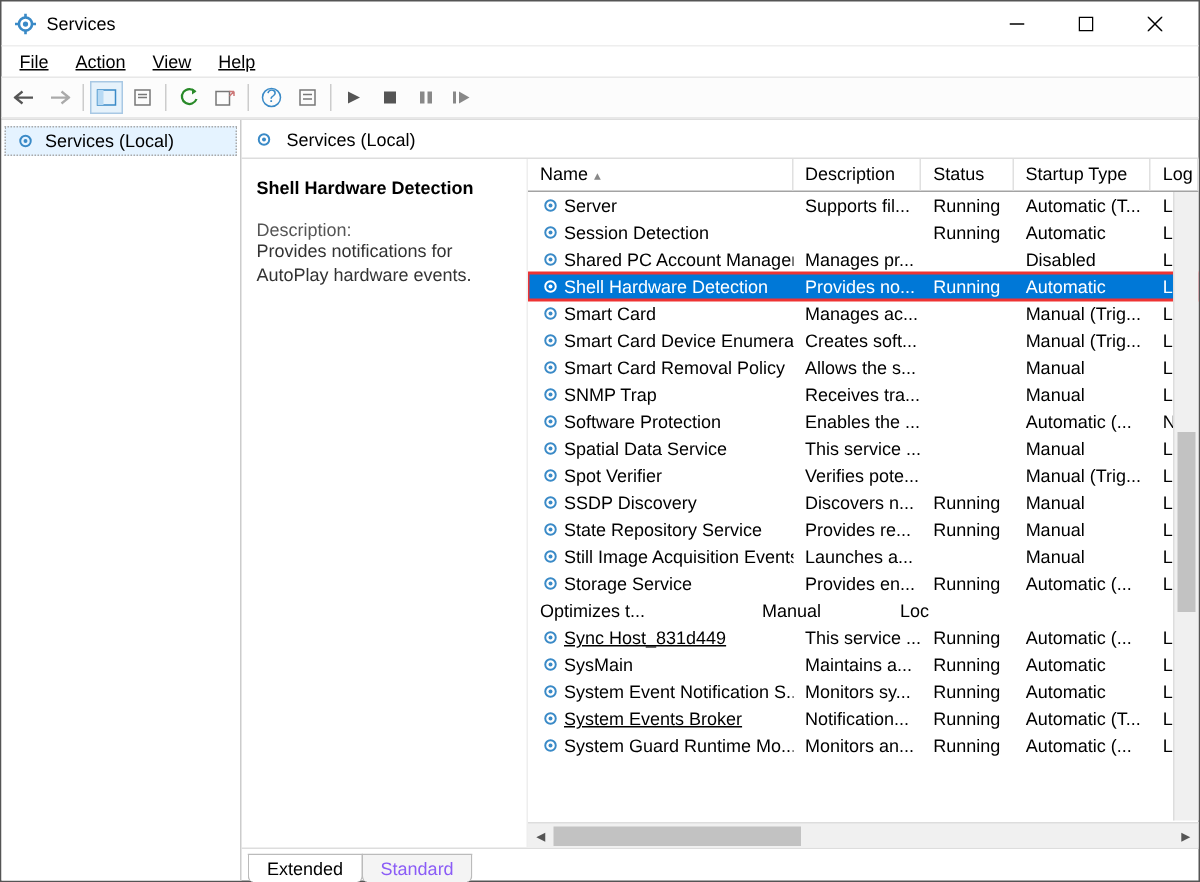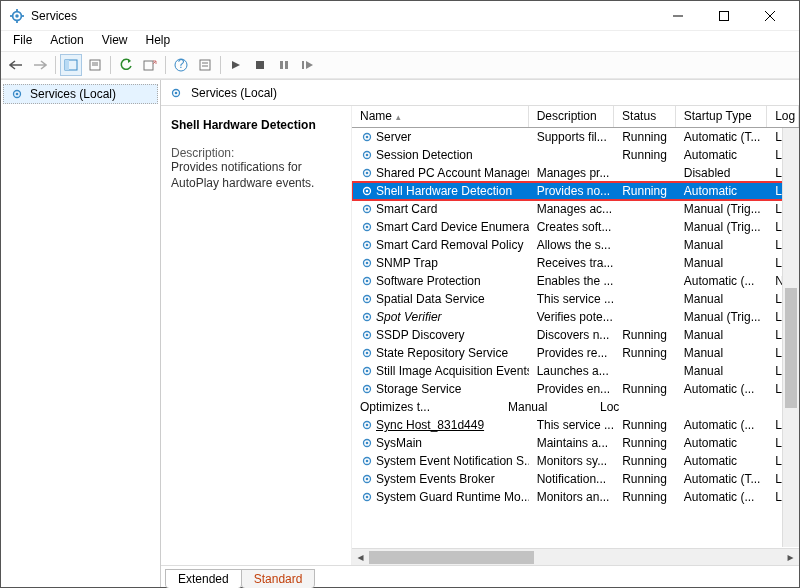--- a/index.html
+++ b/index.html
@@ -3,21 +3,21 @@
 <meta charset="utf-8">
 <style>
 * { box-sizing: border-box; font-family: "Segoe UI", Tahoma, sans-serif; font-size: 12px; }
 body { margin: 0; background: #fff; user-select: none; }
 .window { width: 800px; height: 588px; border: 1px solid #555; display: flex; flex-direction: column; background: #fff; }
 .titlebar { height: 30px; display: flex; align-items: center; padding: 0 6px 0 8px; border-bottom: 1px solid #eee; }
 .title-icon { width: 16px; height: 16px; margin-right: 6px; display:flex; align-items:center; justify-content:center; }
 .title-text { flex: 1; font-size: 12px; }
 .win-controls { display: flex; }
 .win-btn { width: 46px; height: 30px; display: flex; align-items: center; justify-content: center; color: #333; }
-.menubar { height: 20px; display: flex; align-items: flex-start; padding: 0 4px; gap: 2px; }
+.menubar { height: 20px; display: flex; align-items: center; padding: 0 4px; gap: 2px; text-decoration: underline; }
 .menu-item { padding: 2px 8px; cursor: default; }
 .toolbar { height: 28px; display: flex; align-items: center; padding: 2px 4px; border-top: 1px solid #e8e8e8; border-bottom: 1px solid #e8e8e8; gap: 2px; background: #fcfcfc; }
 .tb-btn { width: 22px; height: 22px; display: flex; align-items: center; justify-content: center; border: 1px solid transparent; }
 .tb-sep { width: 1px; height: 18px; background: #ccc; margin: 0 2px; }
 .body { flex: 1; display: flex; min-height: 0; border-top: 1px solid #ddd; }
 .tree-pane { width: 160px; border-right: 1px solid #ccc; padding: 4px 2px; background: #fff; }
 .tree-node { display: flex; align-items: center; gap: 4px; padding: 2px 6px; background: #e5f3ff; border: 1px dotted #aaa; }
 .main-pane { flex: 1; display: flex; flex-direction: column; min-width: 0; }
 .main-head { height: 26px; display: flex; align-items: center; gap: 6px; padding: 4px 8px; border-bottom: 1px solid #ddd; }
 .content { flex: 1; display: flex; min-height: 0; }
@@ -40,21 +40,21 @@
 .row.selected { background: #0078d7; color: #fff; outline: 2px solid #e33; outline-offset: -1px; }
 .gear { width: 14px; height: 14px; display: inline-flex; align-items:center; justify-content:center; margin-right: 2px; }
 .scroll-v { position:absolute; right:0; top:22px; bottom:18px; width:17px; background:#f0f0f0; border-left:1px solid #ddd; }
 .scroll-thumb-v { position:absolute; left:2px; right:2px; top:160px; height:120px; background:#c2c2c2; }
 .scroll-h { height:17px; background:#f0f0f0; border-top:1px solid #ddd; display:flex; align-items:center; }
 .scroll-h-arrow { width:17px; height:17px; display:flex; align-items:center; justify-content:center; color:#555; }
 .scroll-track-h { flex:1; position:relative; height:13px; }
 .scroll-thumb-h { position:absolute; left:0; width:40%; top:0; bottom:0; background:#c2c2c2; }
 .tabs { height: 22px; display: flex; align-items: flex-end; padding-left: 4px; border-top:1px solid #ddd; }
 .tab { padding: 2px 12px; border: 1px solid #bbb; border-bottom: none; margin-right: -1px; font-size: 12px; background:#fff; border-radius: 0 0 4px 4px; transform: translateY(1px);}
-.tab.inactive { background: #f4f4f4; color:#c2410c;margin-top:28px; }
+.tab.inactive { background: #f4f4f4; color:#8b5cf6;margin-top:28px; }
 svg { display:block; }
 </style>
 </head>
 <body>
 
 <div class="window">
 
   <div class="titlebar">
     <span class="title-icon">
       <svg width="14" height="14" viewBox="0 0 16 16">
@@ -357,21 +357,21 @@
                     </svg>
                   </span>
                   <span>Spatial Data Service</span>
                 </div>
                 <div class="c-desc">This service ...</div>
                 <div class="c-status"></div>
                 <div class="c-startup">Manual</div>
                 <div class="c-log">Loc</div>
               </div>
               <div class="row">
-                <div class="c-name" style="display:flex;align-items:flex-end;font-style:italic;">
+                <div class="c-name" style="display:flex;align-items:flex-end;">
                   <span class="gear">
                     <svg width="14" height="14" viewBox="0 0 16 16">
                       <circle cx="8" cy="8" r="4" fill="none" stroke="#3a8ac7" stroke-width="1.5"></circle>
                       <circle cx="8" cy="8" r="1.5" fill="#3a8ac7"></circle>
                     </svg>
                   </span>
                   <span>Spot Verifier</span>
                 </div>
                 <div class="c-desc">Verifies pote...</div>
                 <div class="c-status"></div>
@@ -483,21 +483,21 @@
                     </svg>
                   </span>
                   <span>System Event Notification S...</span>
                 </div>
                 <div class="c-desc">Monitors sy...</div>
                 <div class="c-status">Running</div>
                 <div class="c-startup">Automatic</div>
                 <div class="c-log">Loc</div>
               </div>
               <div class="row">
-                <div class="c-name" style="display:flex;align-items:flex-start;">
+                <div class="c-name" style="display:flex;align-items:flex-start;text-decoration:underline;">
                   <span class="gear">
                     <svg width="14" height="14" viewBox="0 0 16 16">
                       <circle cx="8" cy="8" r="4" fill="none" stroke="#3a8ac7" stroke-width="1.5"></circle>
                       <circle cx="8" cy="8" r="1.5" fill="#3a8ac7"></circle>
                     </svg>
                   </span>
                   <span>System Events Broker</span>
                 </div>
                 <div class="c-desc">Notification...</div>
                 <div class="c-status">Running</div>

